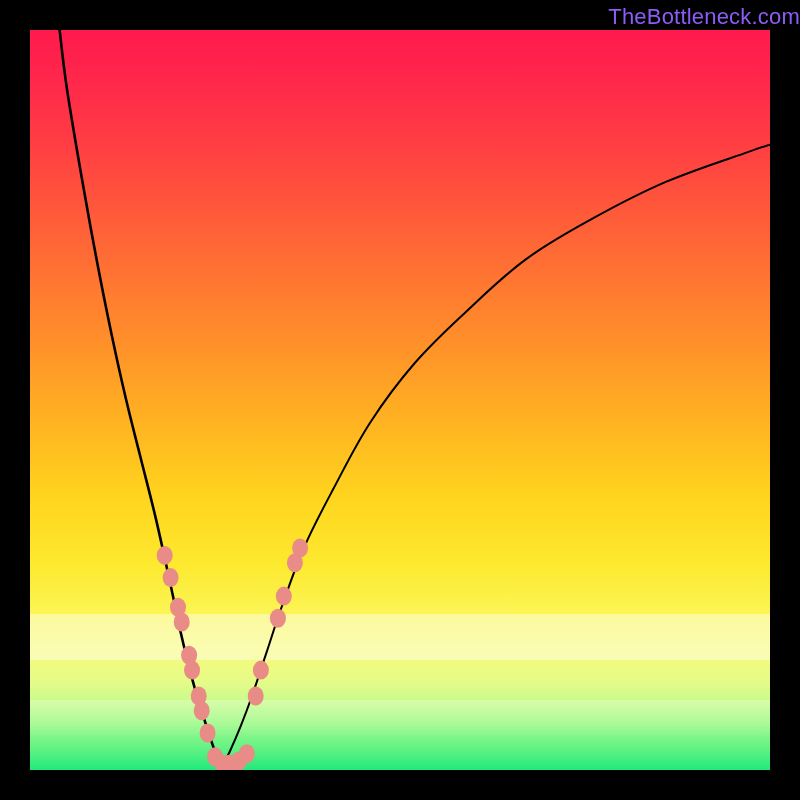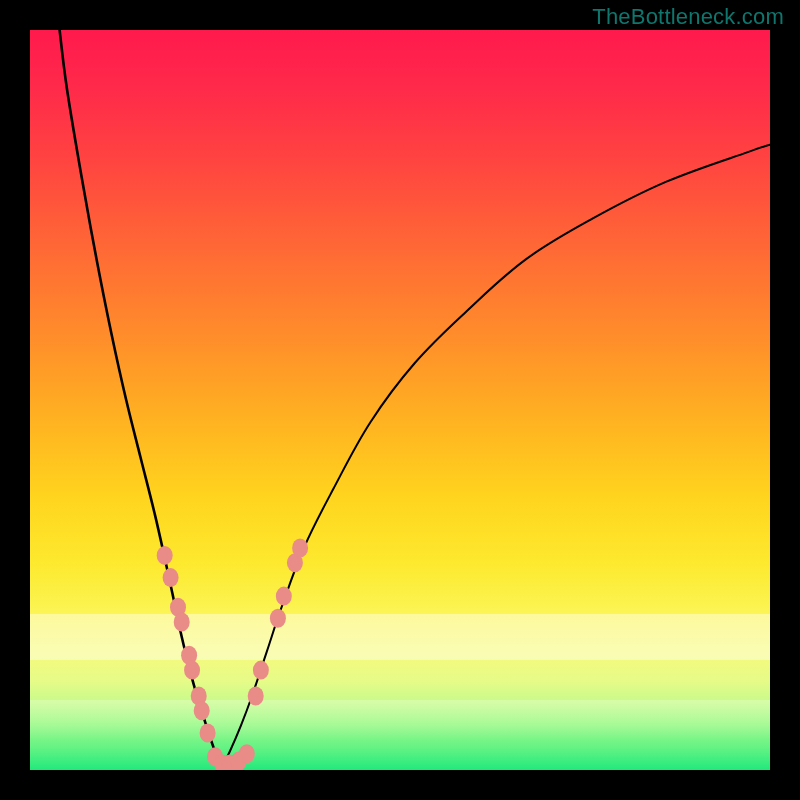--- a/index.html
+++ b/index.html
@@ -66,22 +66,22 @@
     background: linear-gradient(to bottom, rgba(255,255,255,0.25), rgba(255,255,255,0.0));
     mix-blend-mode: screen;
   }
   svg.curves {
     position: absolute;
     inset: 0;
   }
   .watermark {
     position: absolute;
     top: 4px;
-    right: 16px;
-    color: #0f766e;
+    right: 0;
+    color: #8b5cf6;
     font-size: 22px;
     font-weight: 500;
     letter-spacing: 0.2px;
     user-select: none;
   }
 </style>
 </head>
 <body>
 
 <div class="frame">

